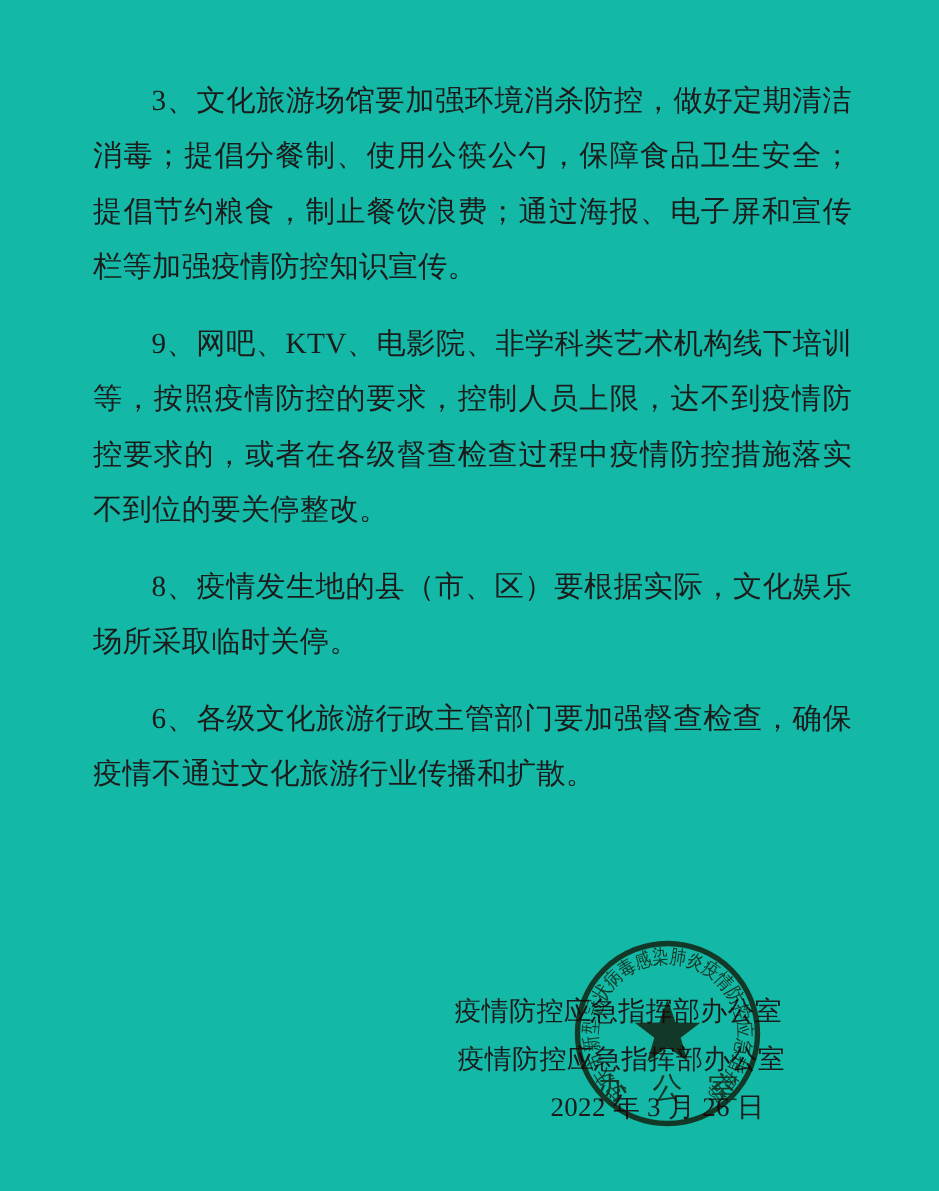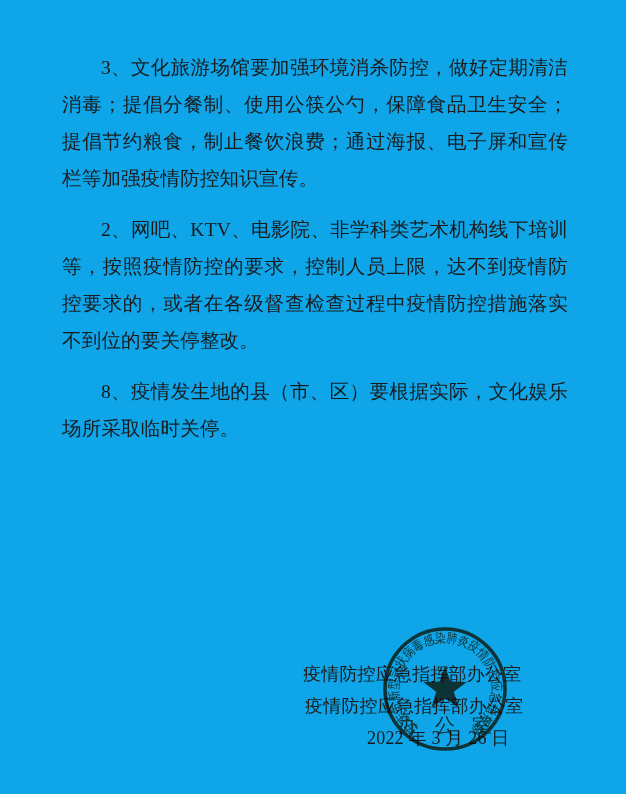--- a/index.html
+++ b/index.html
@@ -6,21 +6,21 @@
   body {
     width: 626px; height: 794px;
     background: #ffffff;
     position: relative;
     overflow: hidden;
     font-family: "Liberation Serif", "DejaVu Serif", serif;
     color: #1b1b1b;
   }
   .page {
     position: absolute; inset: 0;
-    background: #0ea5e9;
+    background: #14b8a6;
     text-decoration: underline;
   }
   .doc {
     position: absolute;
     left: 62px; top: 49px; width: 506px;
   }
   .doc p {
     margin: 0 0 14px 0;
     font-size: 19.5px;
     line-height: 37px;
@@ -65,22 +65,23 @@
     font-family: "Liberation Serif", "DejaVu Serif", serif;
   }
 </style>
 </head>
 <body style="color: rgb(27, 27, 27);">
 
 <div class="page">
 
   <div class="doc">
     <p>3、文化旅游场馆要加强环境消杀防控，做好定期清洁消毒；提倡分餐制、使用公筷公勺，保障食品卫生安全；提倡节约粮食，制止餐饮浪费；通过海报、电子屏和宣传栏等加强疫情防控知识宣传。</p>
-    <p>2、网吧、KTV、电影院、非学科类艺术机构线下培训等，按照疫情防控的要求，控制人员上限，达不到疫情防控要求的，或者在各级督查检查过程中疫情防控措施落实不到位的要关停整改。</p>
+    <p>9、网吧、KTV、电影院、非学科类艺术机构线下培训等，按照疫情防控的要求，控制人员上限，达不到疫情防控要求的，或者在各级督查检查过程中疫情防控措施落实不到位的要关停整改。</p>
     <p>8、疫情发生地的县（市、区）要根据实际，文化娱乐场所采取临时关停。</p>
+    <p>6、各级文化旅游行政主管部门要加强督查检查，确保疫情不通过文化旅游行业传播和扩散。</p>
   </div>
 
   <div class="signature">
     <div class="sig-line1">疫情防控应急指挥部办公室</div>
     <div class="sig-line2">疫情防控应急指挥部办公室</div>
     <div class="sig-date">2022 年 3 月 26 日</div>
   </div>
 
   <svg class="seal" viewBox="0 0 140 140" aria-hidden="true">
     <circle class="seal-ring-circle" cx="70" cy="70" r="60"></circle>

